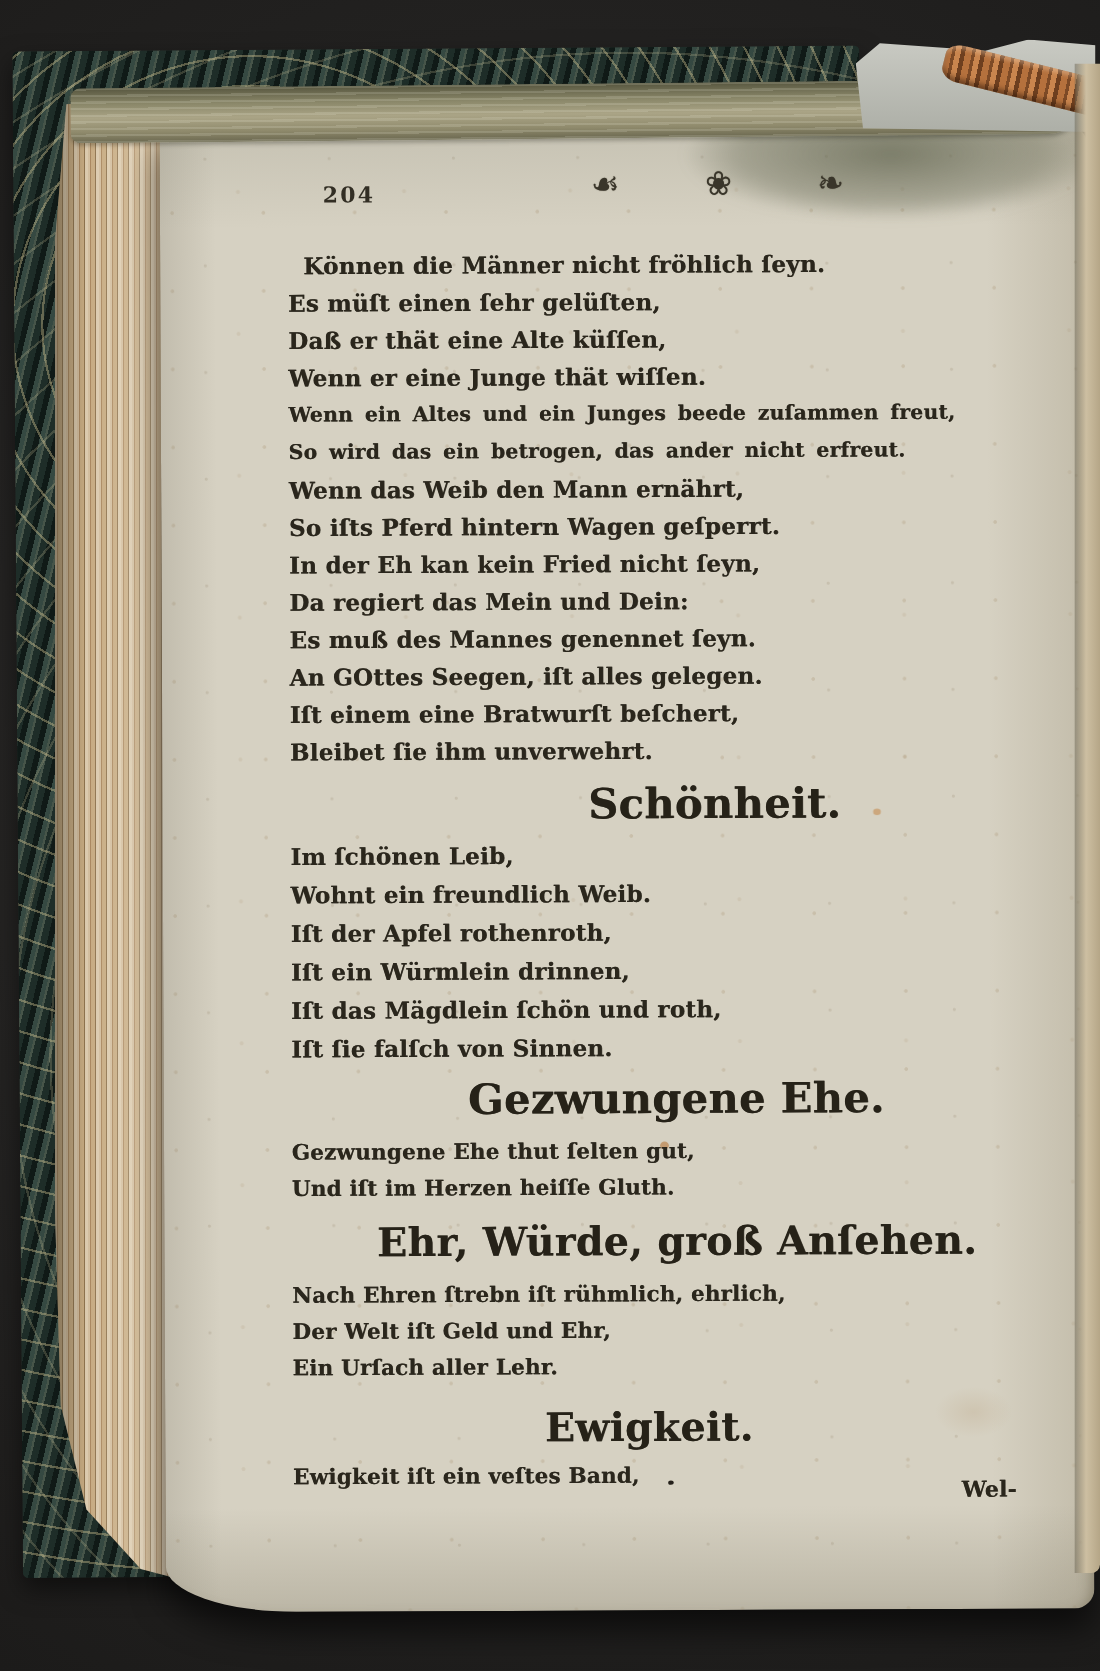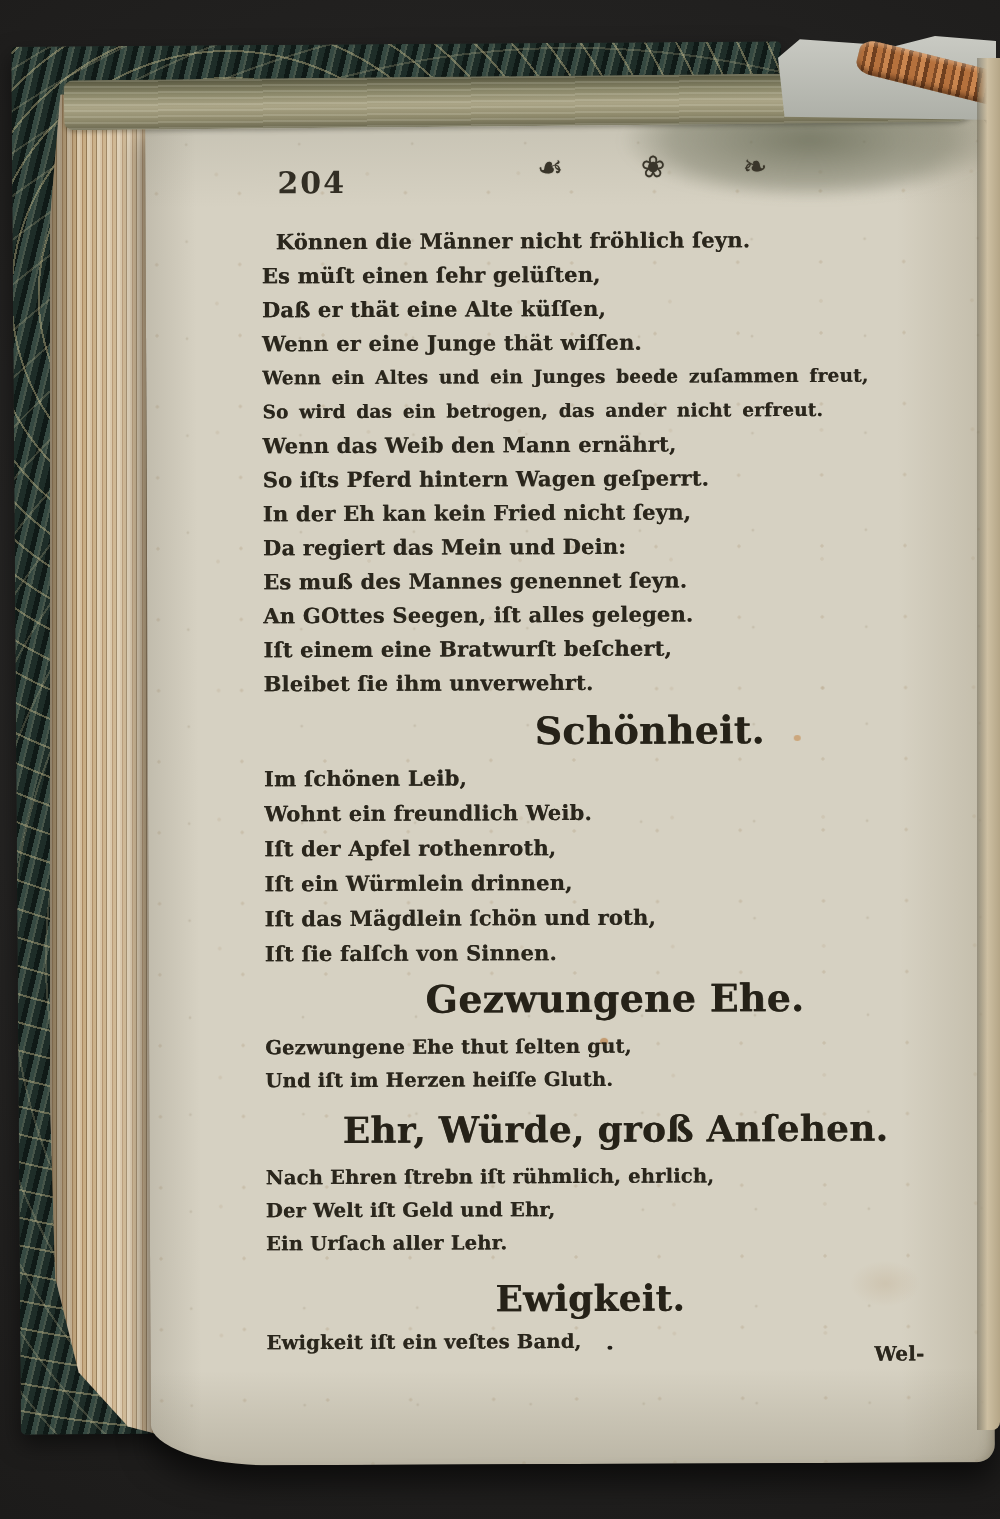--- a/index.html
+++ b/index.html
@@ -94,22 +94,22 @@
   }
 
   .stain{position:absolute;border-radius:50%;pointer-events:none;}
   .stain.s1{left:451px;top:926px;width:8px;height:7px;background:rgba(181,112,46,.55);filter:blur(.5px);}
   .stain.s2{left:646px;top:624px;width:7px;height:6px;background:rgba(192,122,50,.48);filter:blur(.5px);}
   .stain.s3{left:457px;top:1234px;width:5px;height:4px;background:#24201a;}
   .stain.s4{left:700px;top:1150px;width:70px;height:46px;background:radial-gradient(closest-side, rgba(160,120,70,.14), rgba(0,0,0,0));}
 
   
   .page-number{
-    position:absolute;left:132px;top:52px;
-    font-size:30px;font-weight:700;color:#322e24;letter-spacing:2px;
+    position:absolute;left:148px;top:52px;
+    font-size:20px;font-weight:700;color:#322e24;letter-spacing:2px;
   }
   .ornaments{
     position:absolute;left:392px;top:38px;width:230px;
     display:flex;justify-content:space-between;align-items:center;
     font-family:"DejaVu Sans","Liberation Sans",sans-serif;
     font-size:29px;color:#39352a;
   }
   .ornaments .orn{transform:scaleY(1.05);text-shadow:0 0 1px rgba(50,45,30,.6);}
 
   .textblock{

